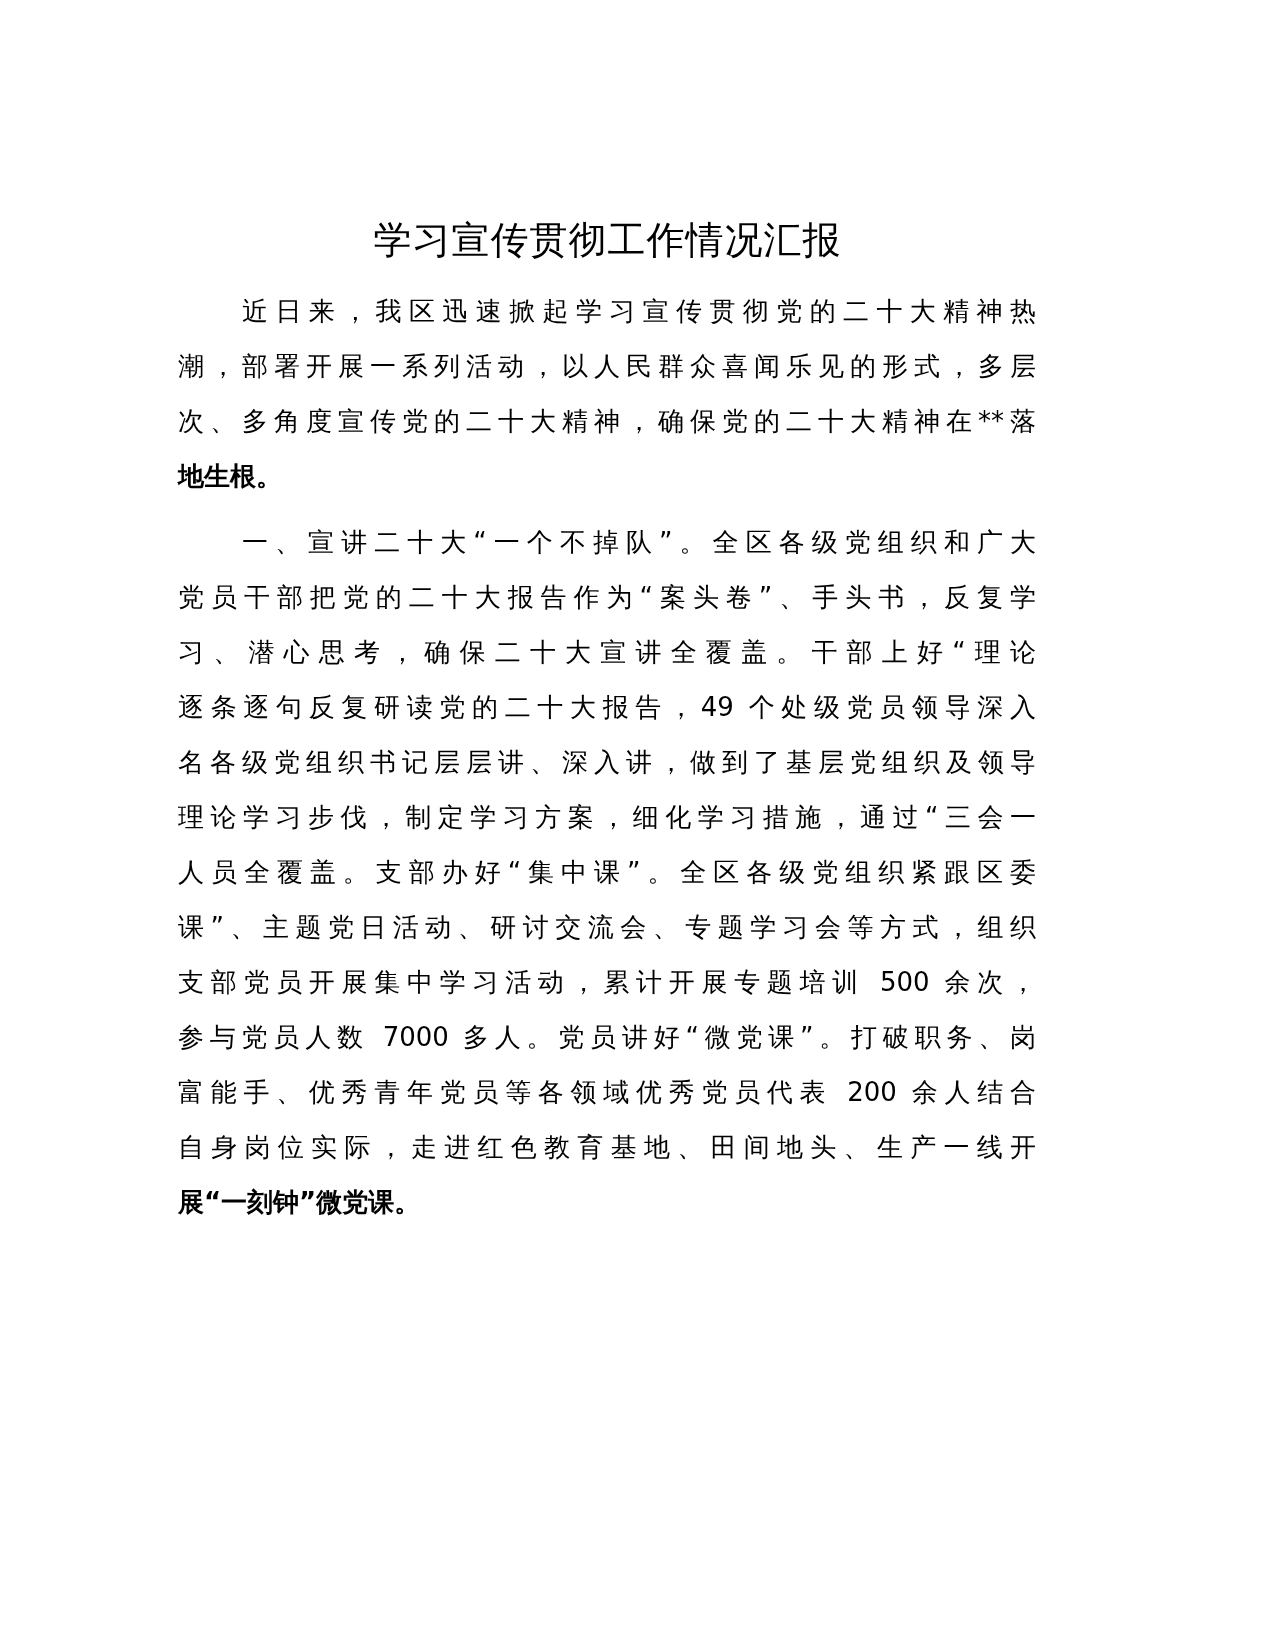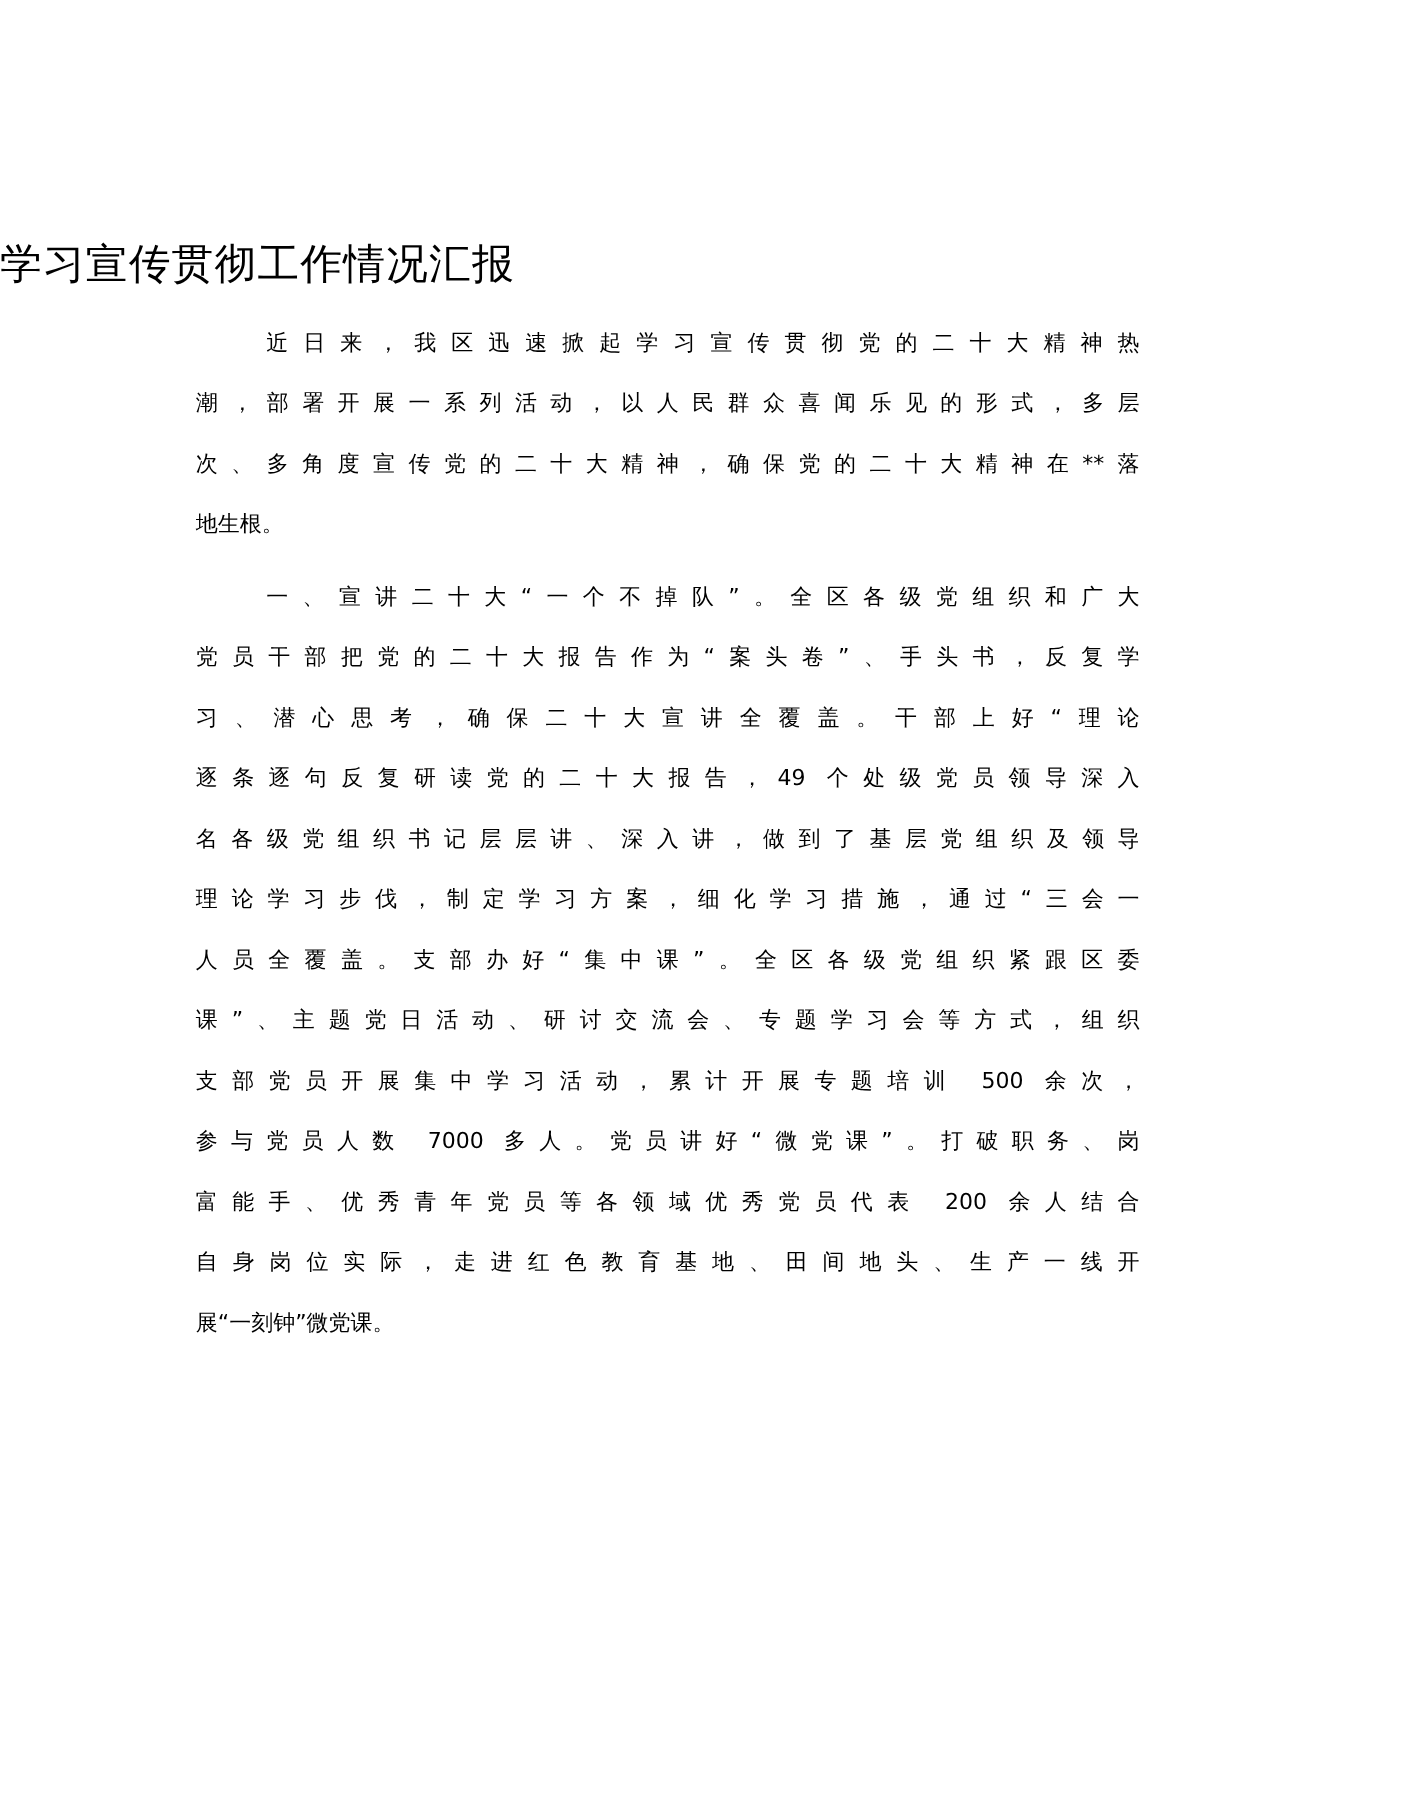--- a/index.html
+++ b/index.html
@@ -21,43 +21,45 @@
       top: 0;
       width: 1275px;
       height: 1650px;
       background: #ffffff;
     }
     .title {
       position: absolute;
       left: 0;
       top: 212px;
       width: 1215px;
+      text-align: center;
       font-size: 38px;
       line-height: 56px;
       letter-spacing: 1px;
       font-weight: normal;
       margin: 0;
     }
     .body-text {
       position: absolute;
       left: 178px;
       width: 858px;
-      font-size: 20px;
+      font-size: 26px;
       line-height: 55px;
       margin: 0;
     }
     .line {
       display: block;
       white-space: nowrap;
       height: 55px;
       text-align: justify;
       text-align-last: justify;
     }
     .line.last {
       text-align-last: left;
+      font-weight: bold;
     }
     .line.indent {
       padding-left: 64px;
     }
     #para1 { top: 284px; }
     #para2 { top: 515px; }
   </style>
 </head>
 <body>
 

